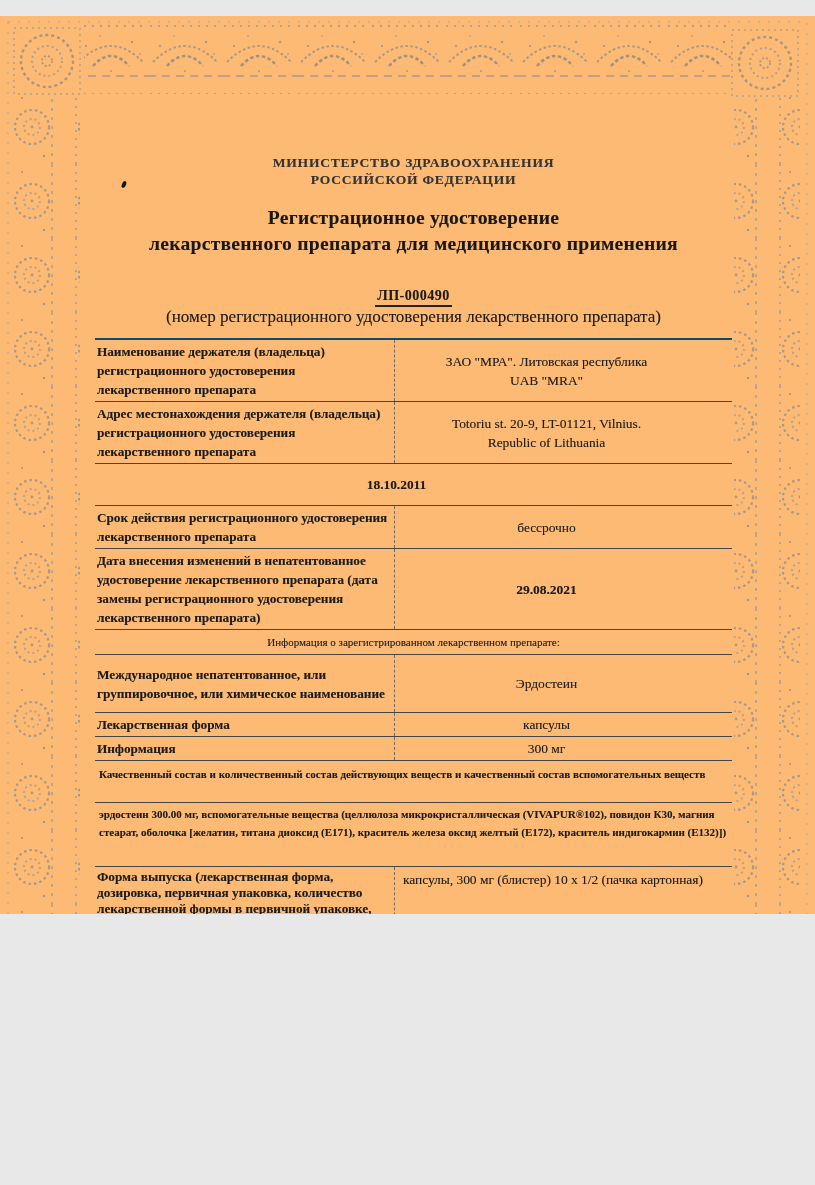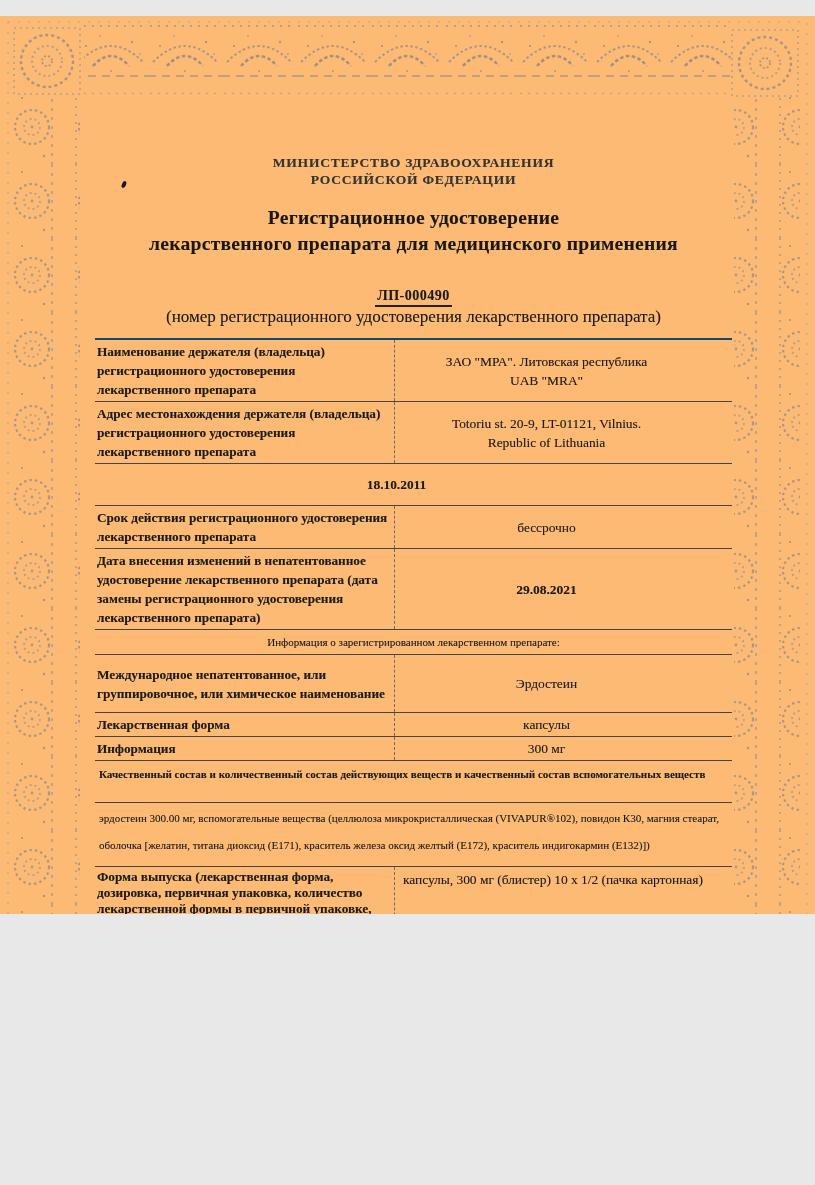--- a/index.html
+++ b/index.html
@@ -193,21 +193,21 @@
         <div class="val">капсулы</div>
       </div>
 
       <div class="row" style="min-height:23px">
         <div class="lbl">Информация</div>
         <div class="val">300 мг</div>
       </div>
 
       <div class="full bold" style="min-height:42px">Качественный состав и количественный состав действующих веществ и качественный состав вспомогательных веществ</div>
 
-      <div class="full" style="min-height:64px;line-height:27px;">эрдостеин 300.00 мг, вспомогательные вещества (целлюлоза микрокристаллическая (VIVAPUR®102), повидон К30, магния стеарат, оболочка [желатин, титана диоксид (Е171), краситель железа оксид желтый (Е172), краситель индигокармин (Е132)])</div>
+      <div class="full" style="min-height:64px;line-height:18px;font-weight:bold;">эрдостеин 300.00 мг, вспомогательные вещества (целлюлоза микрокристаллическая (VIVAPUR®102), повидон К30, магния стеарат, оболочка [желатин, титана диоксид (Е171), краситель железа оксид желтый (Е172), краситель индигокармин (Е132)])</div>
 
       <div class="row vtop tight" style="min-height:80px">
         <div class="lbl">Форма выпуска (лекарственная форма, дозировка, первичная упаковка, количество лекарственной формы в первичной упаковке, количество первичной упаковки в потребительской упаковке, комплектность)</div>
         <div class="val left">капсулы, 300 мг (блистер) 10 x 1/2 (пачка картонная)</div>
       </div>
 
       <div class="row" style="min-height:24px">
         <div class="lbl">Реквизиты нормативной качественный</div>
         <div class="val left">ЛП-000990-011220</div>
       </div>

